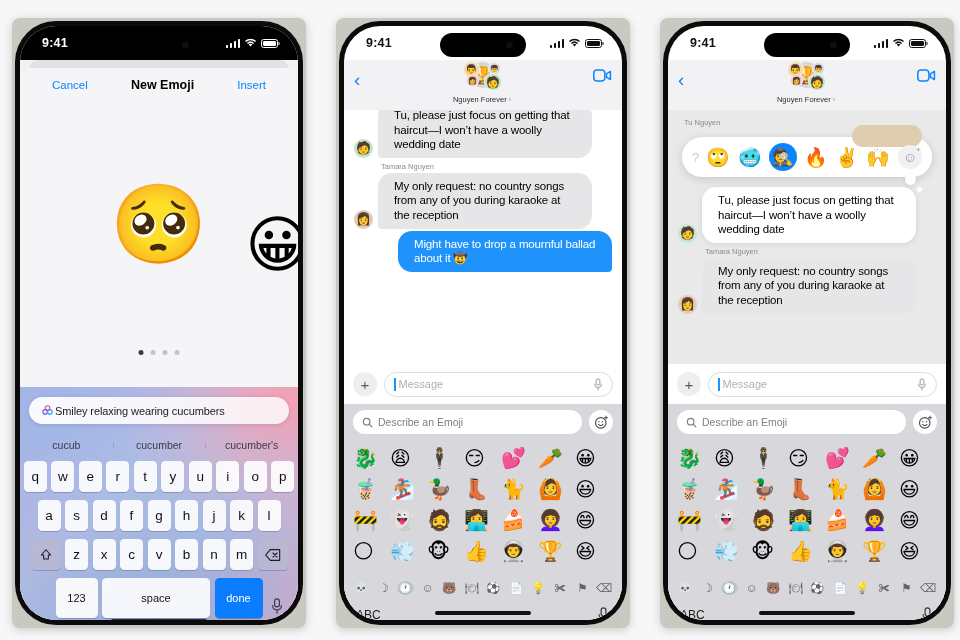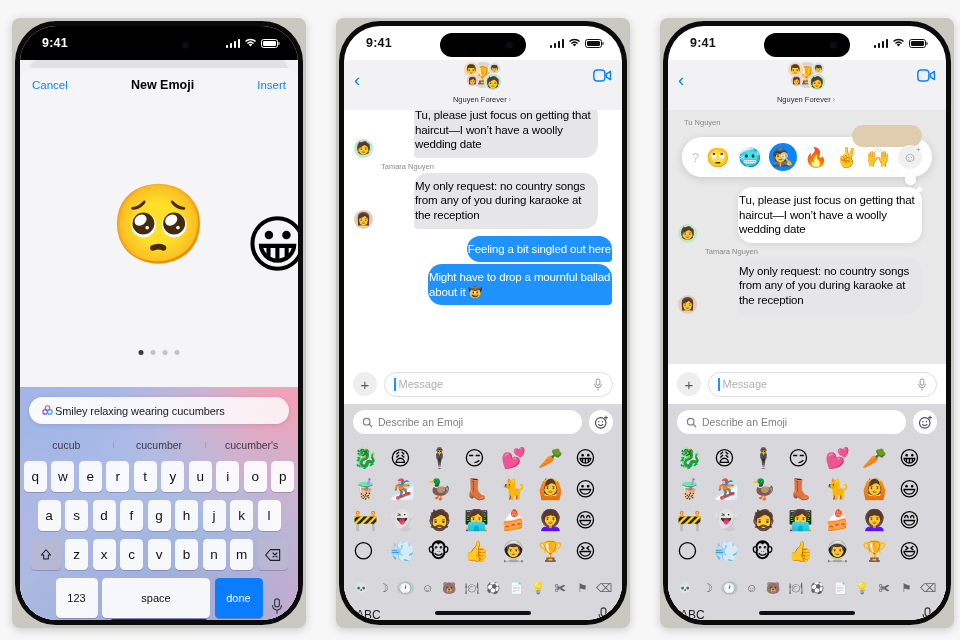--- a/index.html
+++ b/index.html
@@ -38,21 +38,21 @@
           width:86px;height:24px;border-radius:13px;background:#000;}
   .island .cam{position:absolute;right:13px;top:50%;transform:translateY(-50%);
                width:7px;height:7px;border-radius:50%;background:#0d0d18;}
 
   
   .p1body{height:570px;display:flex;flex-direction:column;background:#f2f2f4;}
   .sheetwrap{flex:1;display:flex;flex-direction:column;position:relative;}
   .sheet-peek{height:8px;margin:0 10px;border-radius:12px 12px 0 0;background:#e2e2e6;}
   .sheet{flex:1;background:#f5f5f7;border-radius:13px 13px 0 0;display:flex;flex-direction:column;position:relative;}
   .navbar{height:34px;display:flex;align-items:center;justify-content:space-between;
-          padding:0 12px;box-sizing:border-box;}
+          padding:0 32px;box-sizing:border-box;}
   .nav-side{font-size:11.5px;color:#0a84ff;}
   .nav-title{font-size:12.5px;font-weight:700;color:#000;}
   .preview{flex:1;position:relative;display:flex;align-items:center;justify-content:center;padding-bottom:42px;}
   .em-main{font-size:78px;line-height:1;filter:saturate(1.05);}
   .em-side{position:absolute;right:-12px;top:50%;transform:translateY(-50%);font-size:62px;line-height:1;}
   .dots{position:absolute;bottom:32px;left:50%;transform:translateX(-50%);display:flex;gap:7px;}
   .dots span{width:5px;height:5px;border-radius:50%;background:#c2c2c7;}
   .dots span.on{background:#3a3a3c;}
 
   
@@ -106,22 +106,22 @@
   .videoicon{width:22px;display:flex;justify-content:flex-end;margin-top:7px;}
 
   .thread{flex:1;position:relative;padding:4px 10px 0;overflow:hidden;background:#fff;}
   .sender{font-size:7.5px;color:#8a8a8e;margin:4px 0 2px 27px;}
   .mrow{display:flex;align-items:flex-end;gap:5px;margin-bottom:2px;}
   .mrow.out{justify-content:flex-end;}
   .mav{width:19px;height:19px;border-radius:50%;flex:none;display:flex;align-items:center;
        justify-content:center;font-size:12px;overflow:hidden;}
   .av-green{background:#bfe9c9;}
   .av-tan{background:#e3cdb4;}
-  .bub{max-width:182px;padding:6px 1px;border-radius:14px;font-size:11.5px;line-height:1.27;
-       letter-spacing:-.15px;margin-left:36px;}
+  .bub{max-width:182px;padding:6px 16px;border-radius:14px;font-size:11.5px;line-height:1.27;
+       letter-spacing:-.15px;}
   .bub.in{background:#e6e6e8;color:#000;border-bottom-left-radius:4px;}
   .bub.out{background:#1f93fb;color:#fff;border-bottom-right-radius:4px;}
   .bub.white{background:#fff;color:#000;box-shadow:0 1px 6px rgba(0,0,0,.1);}
   .clip-top{margin-top:-12px;}
 
   
   .p3thread{background:#e9e9ea;}
   .tapwrap{position:relative;margin:10px 4px 0;}
   .tapbar{background:#fff;border-radius:26px;height:40px;display:flex;align-items:center;
           justify-content:space-between;padding:0 10px;box-sizing:border-box;
@@ -358,23 +358,20 @@
               <div class="mav av-green">🧑</div>
               <div class="bub in">Tu, please just focus on getting that haircut—I won’t have a woolly wedding date</div>
             </div>
 
             <div class="sender">Tamara Nguyen</div>
             <div class="mrow">
               <div class="mav av-tan">👩</div>
               <div class="bub in">My only request: no country songs from any of you during karaoke at the reception</div>
             </div>
 
-            <div class="mrow out" style="margin-top:7px">
-              <div class="bub out">Feeling a bit singled out here</div>
-            </div>
             <div class="mrow out">
               <div class="bub out">Might have to drop a mournful ballad about it 🤠</div>
             </div>
           </div>
 
           <div class="inputbar">
             <div class="plusbtn">+</div>
             <div class="msgfield">
               <div class="caret"></div>
               <div class="msgph">Message</div>

